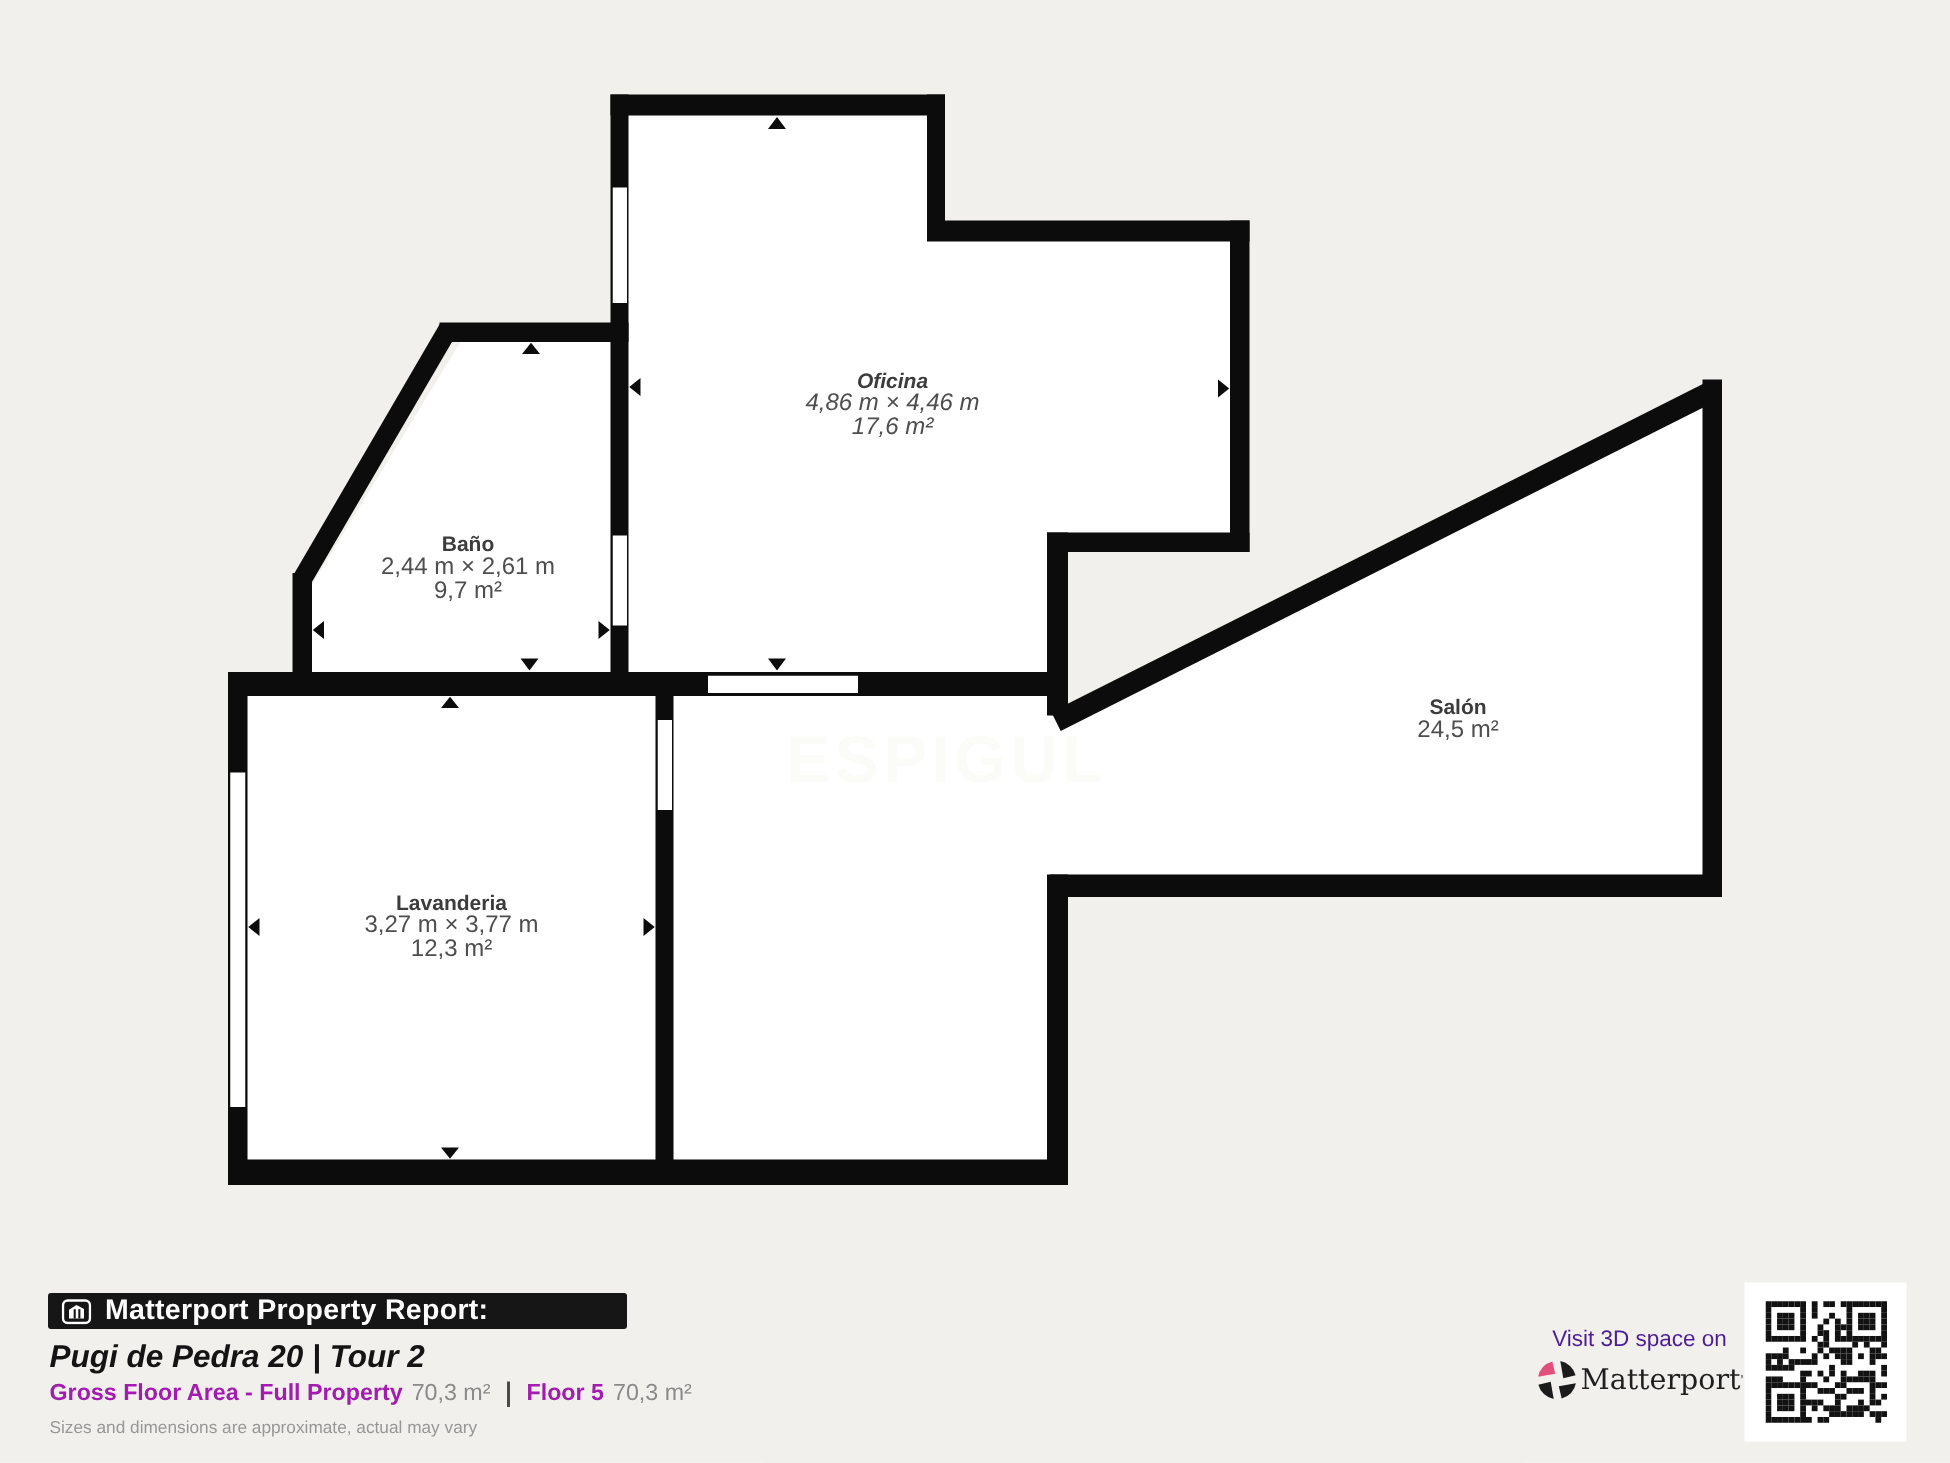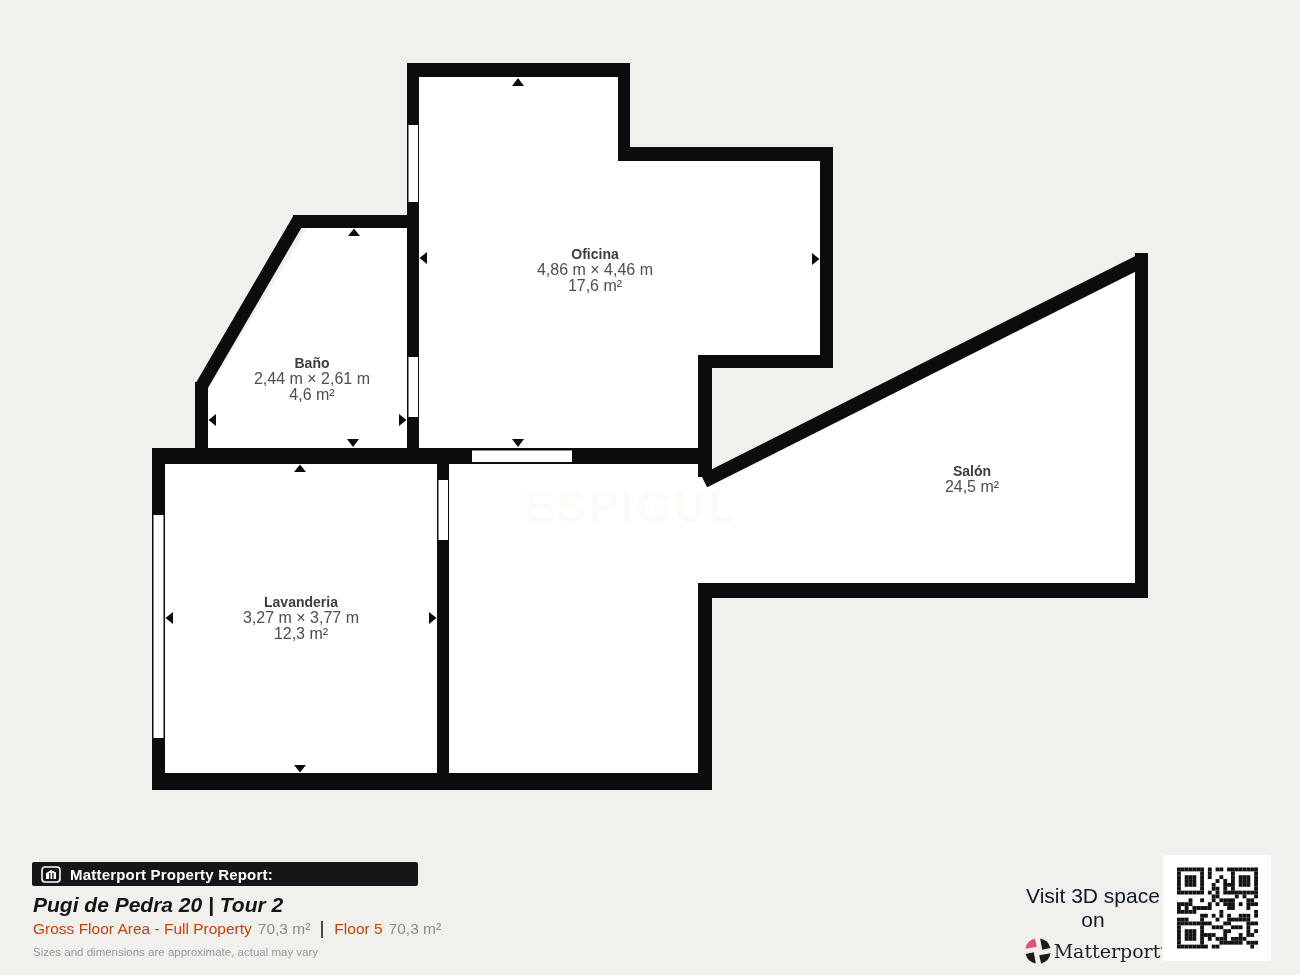--- a/index.html
+++ b/index.html
@@ -11,32 +11,32 @@
   .room-name{font-size:14px;font-weight:bold;color:#3c3c3c;line-height:16px;}
   .room-dims,.room-area{font-size:16px;color:#4e4e4e;line-height:15.5px;}
 
   .watermark{position:absolute;left:524px;top:466px;font-size:44px;font-weight:bold;
              letter-spacing:3px;color:rgba(250,249,246,0.75);pointer-events:none;margin-top:16px;}
 
   
   .report-bar{position:absolute;left:32px;top:862px;width:386px;height:24px;background:#161616;
               border-radius:2px;display:flex;align-items:center;}
   .report-bar-icon{margin-left:9px;flex:0 0 auto;}
-  .report-bar-text{color:#ffffff;font-size:15px;font-weight:bold;margin-left:9px;letter-spacing:.2px;}
+  .report-bar-text{color:#ffffff;font-size:19px;font-weight:bold;margin-left:9px;letter-spacing:.2px;}
   .prop-title{position:absolute;left:33px;top:893px;font-size:21px;font-weight:bold;color:#141414;font-style:italic;}
   .area-line{position:absolute;left:33px;top:920px;font-size:15.5px;color:#2e2e2e;
              display:flex;align-items:center;}
-  .area-label{font-weight:normal;color:#c2410c;}
+  .area-label{font-weight:bold;color:#a21caf;}
   .area-value{color:#8a8a8a;margin-left:6px;}
   .vdiv{display:inline-block;width:2px;height:17px;background:#4a4a4a;margin:0 11px;}
   .disclaimer{position:absolute;left:33px;top:946px;font-size:11.5px;color:#979797;}
 
   
   .visit-block{position:absolute;left:1022px;top:884px;width:142px;text-align:center;}
-  .visit-text{font-size:21px;color:#0f172a;text-align:center;}
+  .visit-text{font-size:15px;color:#4c1d95;text-align:center;}
   .brand-row{margin-top:5px;display:flex;align-items:center;justify-content:center;cursor:pointer;}
   .brand-word{font-family:"DejaVu Serif",serif;font-size:19px;color:#1f1f1f;margin-left:2px;}
   .brand-tm{font-size:9px;color:#1f1f1f;vertical-align:super;}
 
   .qr-card{position:absolute;left:1163px;top:855px;width:108px;height:106px;background:#ffffff;}
   .qr-card svg{position:absolute;left:14px;top:12px;}
 </style>
 </head>
 <body>
 
@@ -93,29 +93,29 @@
       <polygon points="399,414 399,426 406.5,420"></polygon>
       <polygon points="294,472 306,472 300,464.5"></polygon>
       <polygon points="294,765 306,765 300,772.5"></polygon>
       <polygon points="173,612 173,624 165.5,618"></polygon>
       <polygon points="429,612 429,624 436.5,618"></polygon>
     </g>
   </svg>
 
   <div class="watermark">ESPIGUL</div>
 
-  <div class="room-label" style="left:595px;top:269px;">
+  <div class="room-label" style="left:595px;top:269px;font-style:italic;">
     <div class="room-name">Oficina</div>
     <div class="room-dims">4,86 m × 4,46 m</div>
     <div class="room-area">17,6 m²</div>
   </div>
   <div class="room-label" style="left:312px;top:378px;">
     <div class="room-name">Baño</div>
     <div class="room-dims">2,44 m × 2,61 m</div>
-    <div class="room-area">4,6 m²</div>
+    <div class="room-area">9,7 m²</div>
   </div>
   <div class="room-label" style="left:301px;top:617px;">
     <div class="room-name">Lavanderia</div>
     <div class="room-dims">3,27 m × 3,77 m</div>
     <div class="room-area">12,3 m²</div>
   </div>
   <div class="room-label" style="left:972px;top:479px;">
     <div class="room-name">Salón</div>
     <div class="room-area">24,5 m²</div>
   </div>

